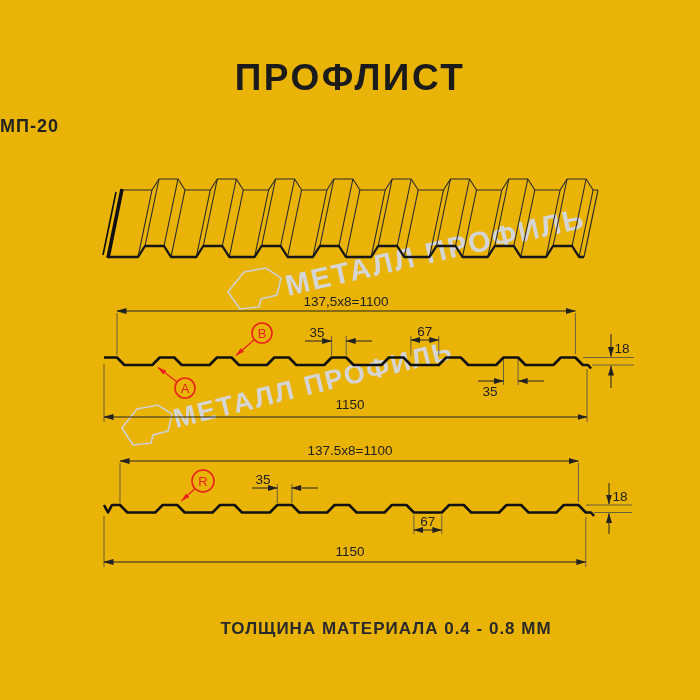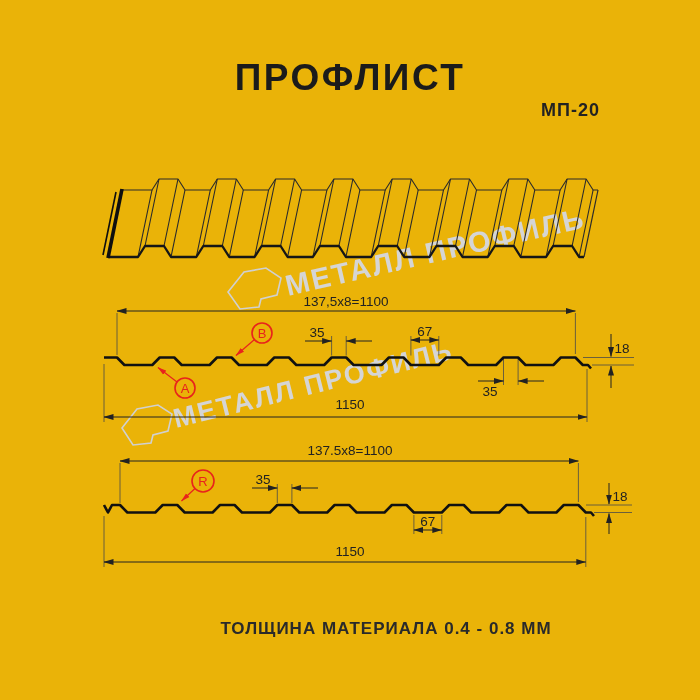--- a/index.html
+++ b/index.html
@@ -1,20 +1,20 @@
 <!DOCTYPE html>
 <html><head>
 <meta charset="utf-8">
 <style>
   html,body{margin:0;padding:0;background:#ffffff;}
   .page{position:relative;width:700px;height:700px;background:#eab308;overflow:hidden;
         font-family:"Liberation Sans", sans-serif;}
   .title{position:absolute;top:57px;left:0;width:700px;text-align:center;
          font-size:37px;font-weight:800;letter-spacing:2.5px;color:#1b1b1b;}
-  .subtitle{position:absolute;top:100px;left:0;width:600px;text-align:right;
+  .subtitle{position:absolute;top:116px;left:0;width:600px;text-align:left;
             font-size:18px;font-weight:700;letter-spacing:1px;color:#222;}
   .footer{position:absolute;top:619px;left:0;width:700px;text-align:center;
           font-size:17px;font-weight:600;letter-spacing:1px;color:#2a2a2a;padding-left:36px;}
   svg{position:absolute;top:0;left:0;}
   .dimtxt{font-size:13.5px;fill:#222;}
   .wmtxt{font-size:29px;font-weight:700;letter-spacing:2px;fill:#d5d5d5;}
   .wmtxt2{font-size:27px;font-weight:700;letter-spacing:2px;fill:#d5d5d5;}
   .redtxt{font-size:13px;fill:#e8231c;font-weight:500;}
 </style>
 </head>

